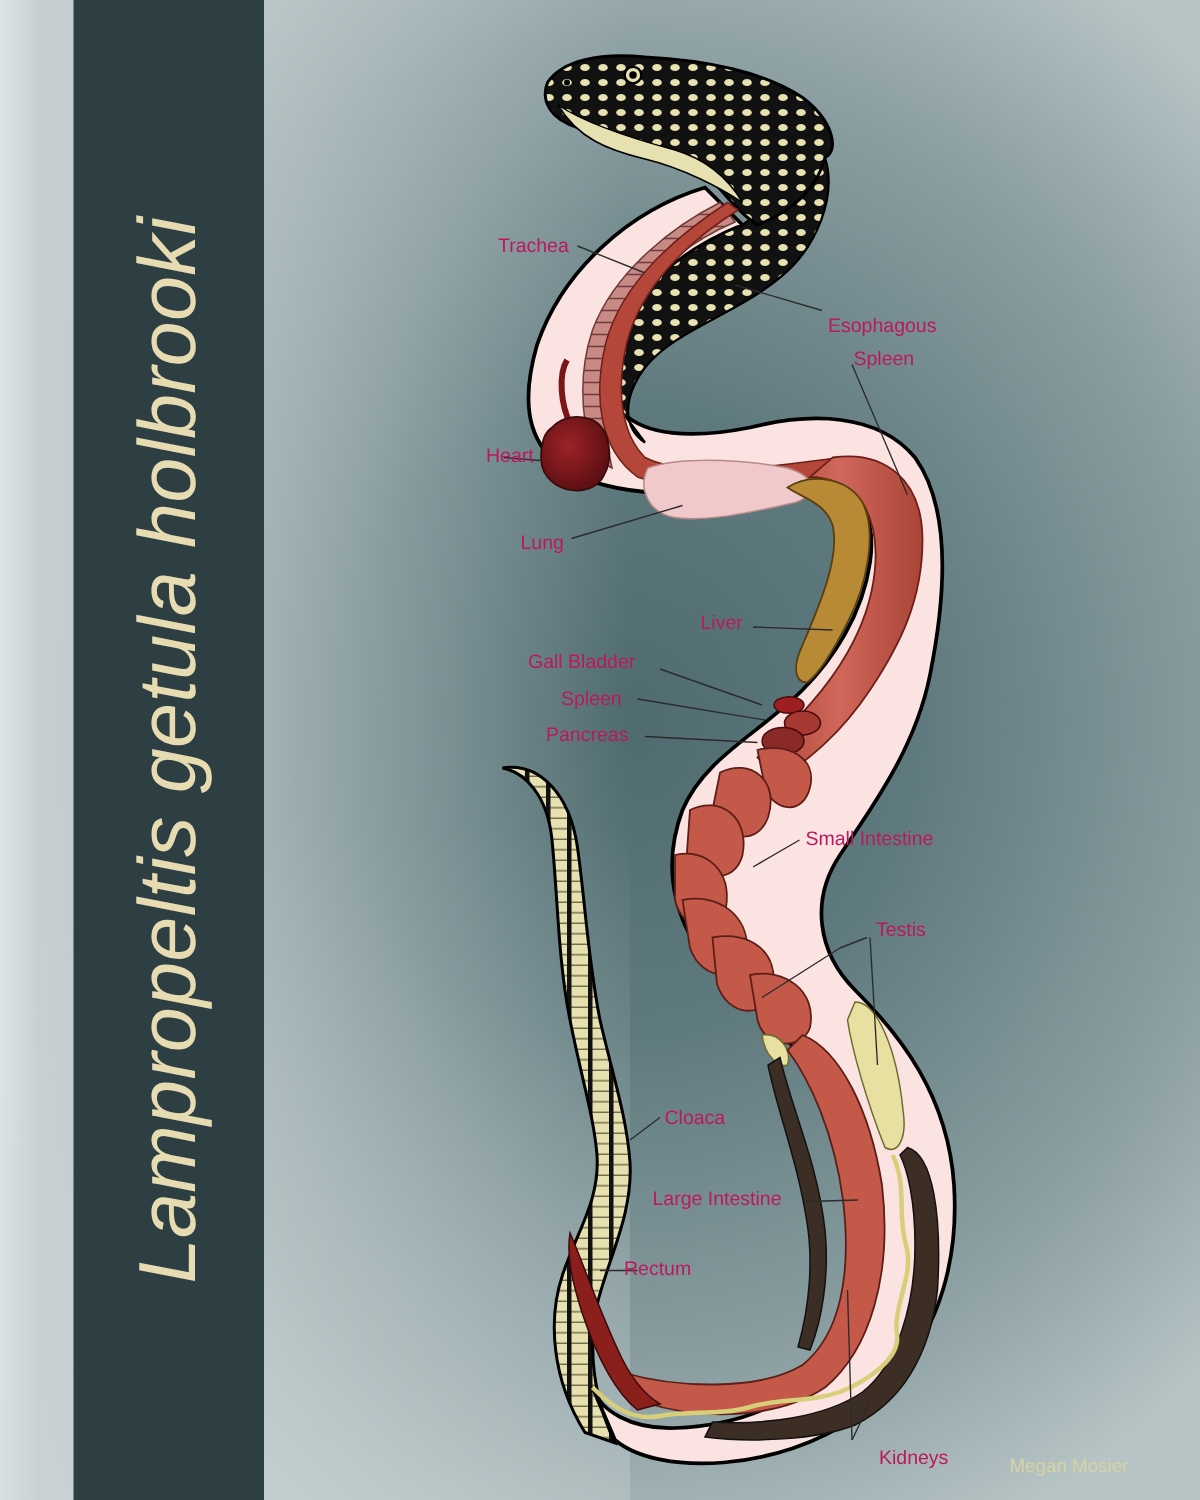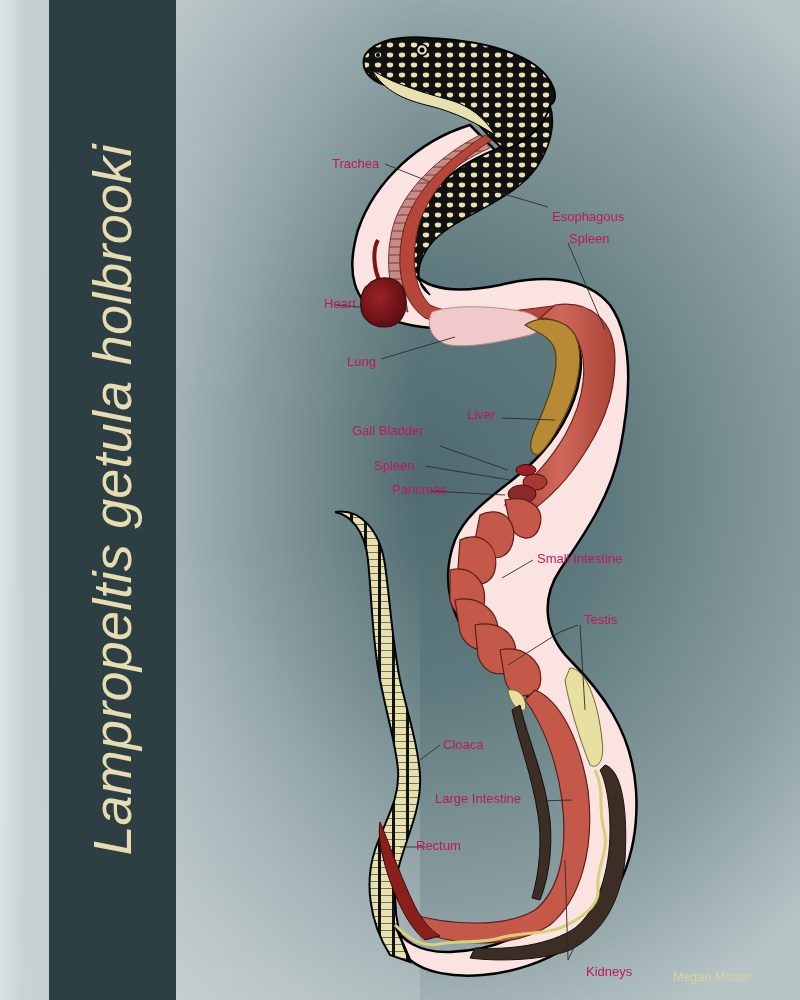--- a/index.html
+++ b/index.html
@@ -181,23 +181,23 @@
     <line x1="568" y1="960" x2="580" y2="935"></line>
   </g>
 </svg>
 
 <div class="lbl" style="left:332px;top:157px;">Trachea</div>
 <div class="lbl" style="left:552px;top:210px;">Esophagous</div>
 <div class="lbl" style="left:569px;top:232px;">Spleen</div>
 <div class="lbl" style="left:296px;top:297px;margin-left:28px;">Heart</div>
 <div class="lbl" style="left:347px;top:355px;">Lung</div>
 <div class="lbl" style="left:467px;top:408px;">Liver</div>
-<div class="lbl" style="left:352px;top:424px;">Gall Bladder</div>
+<div class="lbl" style="left:352px;top:434px;">Gall Bladder</div>
 <div class="lbl" style="left:374px;top:459px;">Spleen</div>
-<div class="lbl" style="left:364px;top:483px;margin-left:28px;">Pancreas</div>
+<div class="lbl" style="left:364px;top:483px;">Pancreas</div>
 <div class="lbl" style="left:537px;top:552px;">Small Intestine</div>
 <div class="lbl" style="left:584px;top:613px;">Testis</div>
 <div class="lbl" style="left:443px;top:738px;text-align:right;">Cloaca</div>
 <div class="lbl" style="left:435px;top:792px;">Large Intestine</div>
 <div class="lbl" style="left:416px;top:839px;">Rectum</div>
 <div class="lbl" style="left:586px;top:965px;text-align:center;">Kidneys</div>
 
 <div class="credit">Megan Mosier</div>
 
 </body></html>

